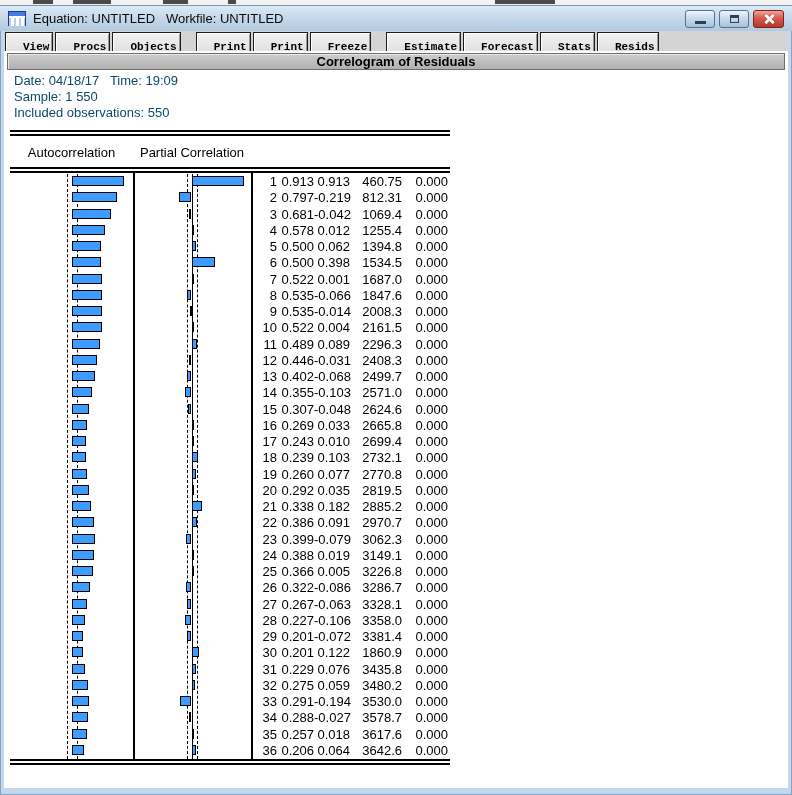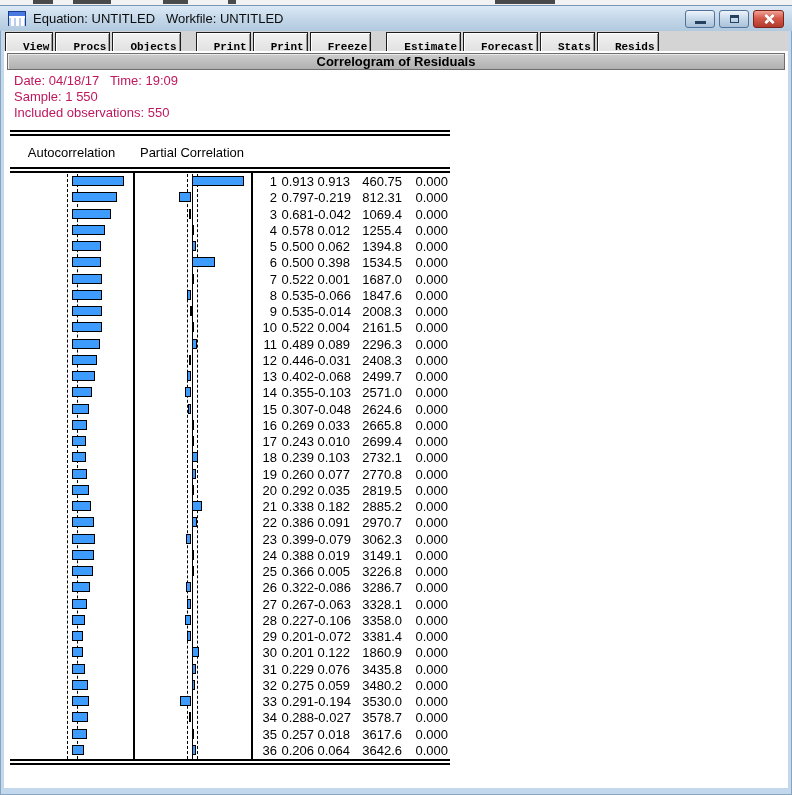--- a/index.html
+++ b/index.html
@@ -41,21 +41,21 @@
           box-shadow:inset 1px 1px 0 #ffffff, inset -1px -1px 0 #9a9a9a;
           padding:1px 3px 2px 17px;margin-right:2px;height:32px;line-height:11px;cursor:default;}
   
   .main{position:absolute;top:51px;left:4px;right:4px;bottom:7px;background:#ffffff;}
   .headerbar{position:absolute;top:2px;left:3px;right:3px;height:17px;
              background:linear-gradient(#cdcdcd,#b0b0b0);border:1px solid #6e6e6e;
              box-shadow:inset 1px 1px 0 #e9e9e9;
              display:flex;align-items:center;justify-content:center;}
   .headerbar span{font-size:13px;font-weight:bold;color:#000;}
   
-  .info-line{position:absolute;left:10px;font-size:13px;color:#be185d;white-space:pre;}
+  .info-line{position:absolute;left:10px;font-size:13px;color:#0c4a6e;white-space:pre;}
   
   .ctable{position:absolute;left:6px;top:79px;width:440px;height:635px;font-size:13px;color:#000;}
   .dline{position:absolute;left:0;right:0;height:2px;background:#000;}
   .vline{position:absolute;width:2px;background:#000;top:42px;height:587px;}
   .col-head{position:absolute;top:10px;height:26px;line-height:26px;text-align:center;}
   .num-heads{position:absolute;left:243px;top:10px;height:26px;line-height:26px;display:flex;padding-left:2px;}
   .num-heads span{text-align:center;}
   .tbody{position:absolute;top:44px;left:0;width:440px;height:585px;}
   .guide{position:absolute;top:0;bottom:0;width:0;}
   .guide.dashed{border-left:1px dashed #000;}

